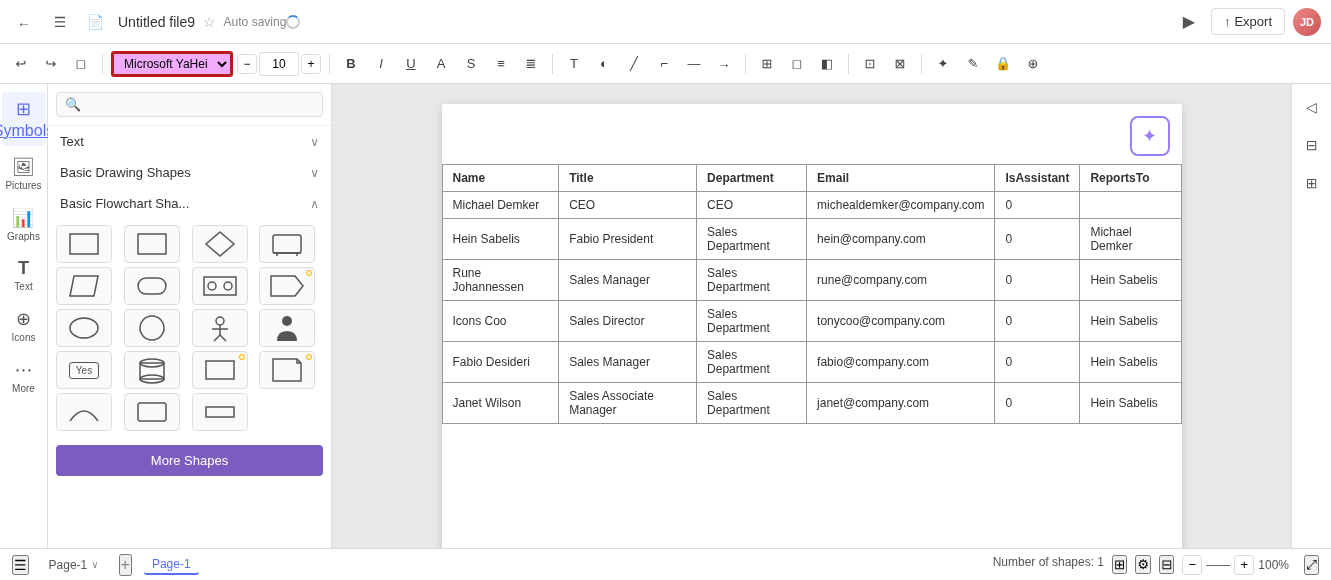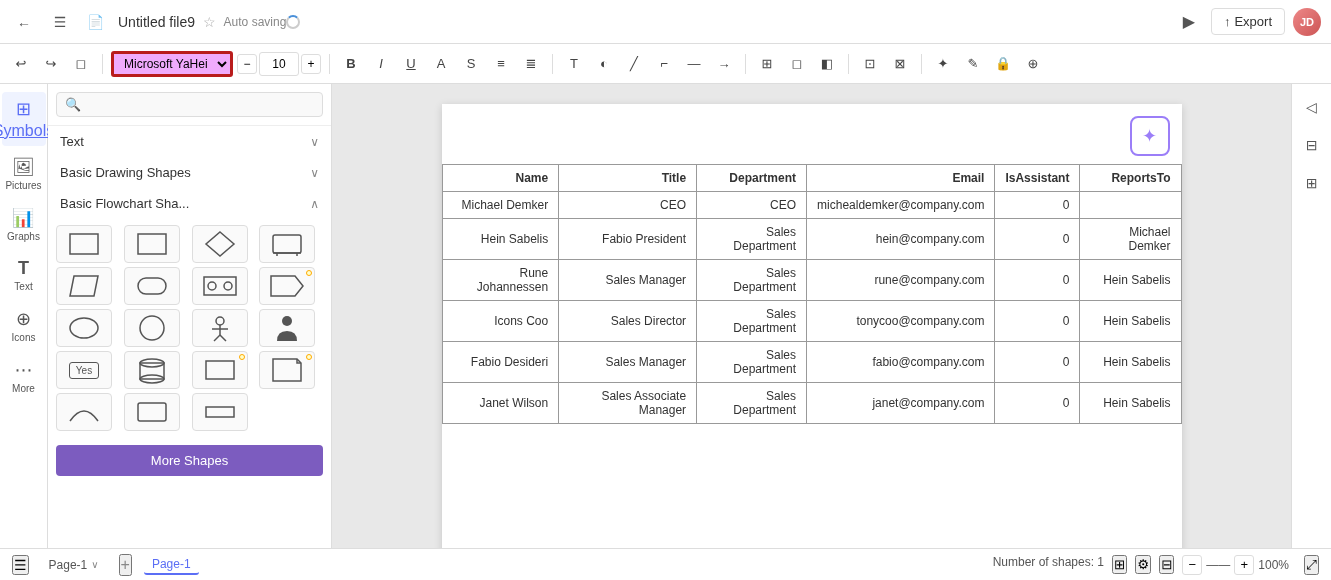--- a/index.html
+++ b/index.html
@@ -209,21 +209,21 @@
 
     
     .org-table {
       border-collapse: collapse;
       margin: 60px auto 0;
       font-size: 12px;
     }
     .org-table th, .org-table td {
       border: 1px solid #999;
       padding: 6px 10px;
-      text-align: right;
+      text-align: left;
       min-width: 80px;
     }
     .org-table th {
       background: #fff;
       font-weight: 600;
       color: #333;
     }
     .org-table td {
       color: #333;
     }

